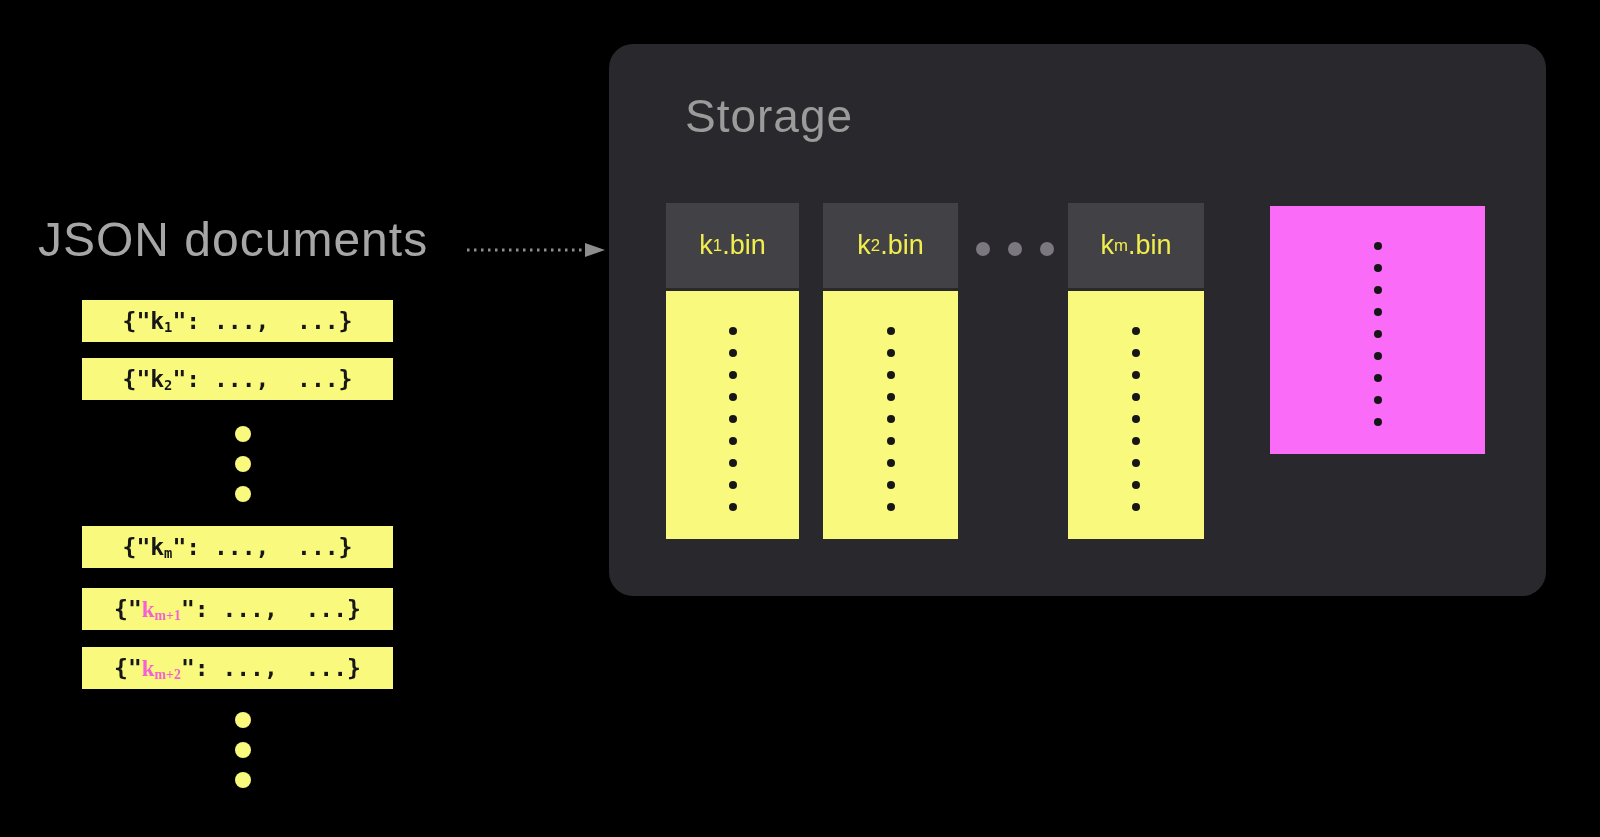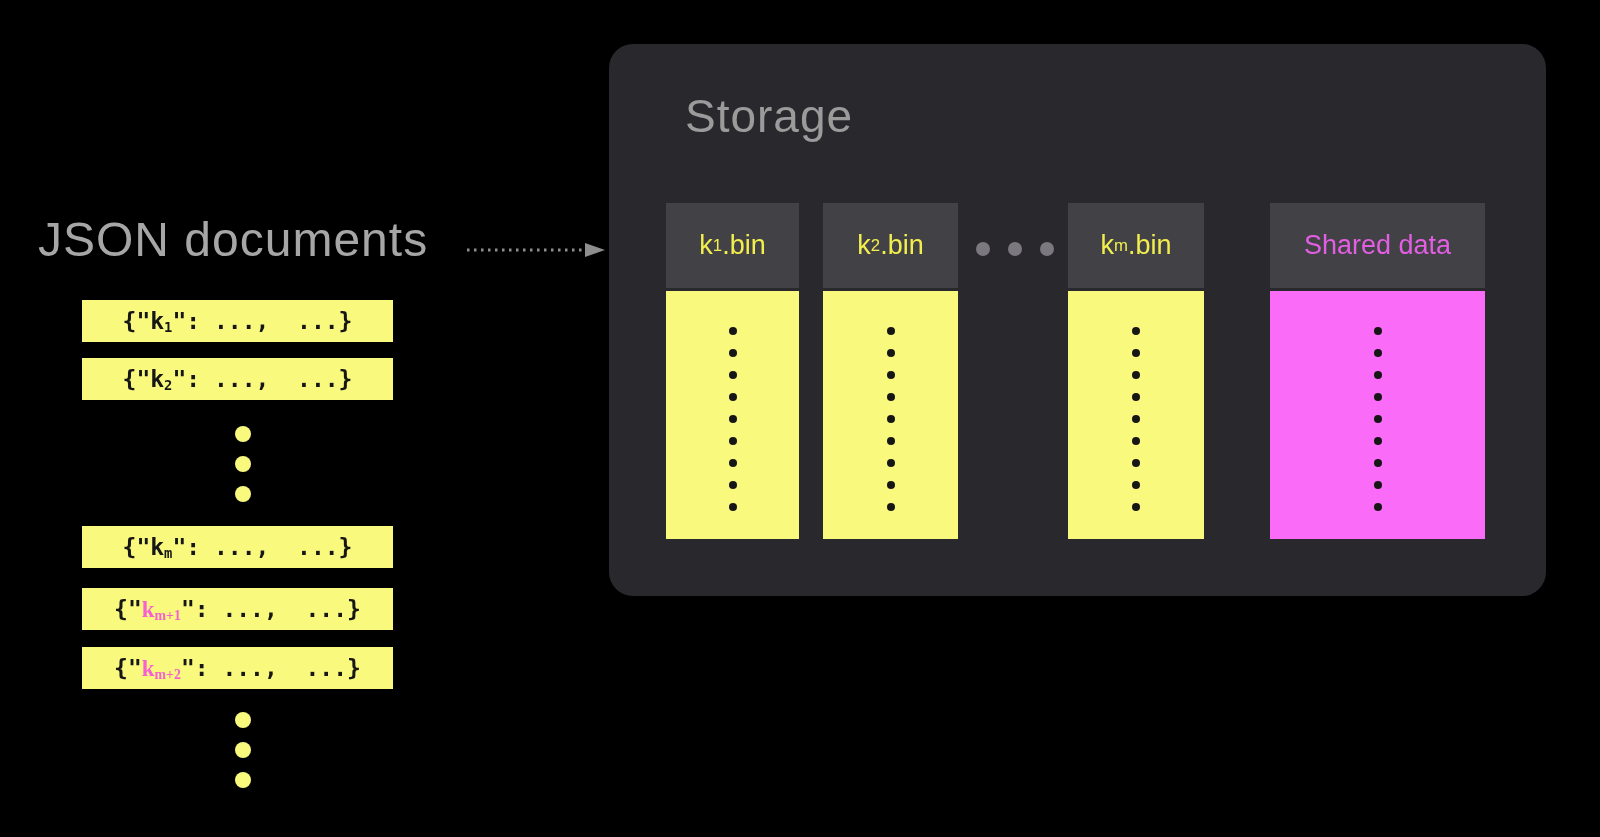--- a/index.html
+++ b/index.html
@@ -234,21 +234,20 @@
           <span class="dot"></span>
           <span class="dot"></span>
           <span class="dot"></span>
           <span class="dot"></span>
           <span class="dot"></span>
           <span class="dot"></span>
         </div>
     </div>
 
     <div class="bin-col magenta" style="left:661px; width:215px">
-      <div class="bin-header">Shared data</div>
       <div class="bin-body">
           <span class="dot"></span>
           <span class="dot"></span>
           <span class="dot"></span>
           <span class="dot"></span>
           <span class="dot"></span>
           <span class="dot"></span>
           <span class="dot"></span>
           <span class="dot"></span>
           <span class="dot"></span>

